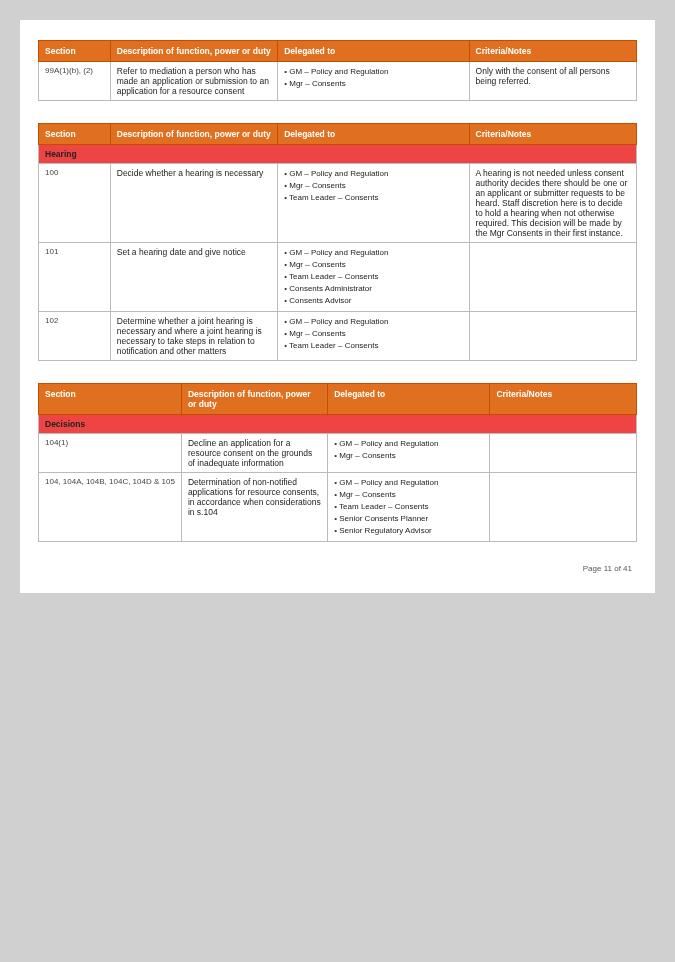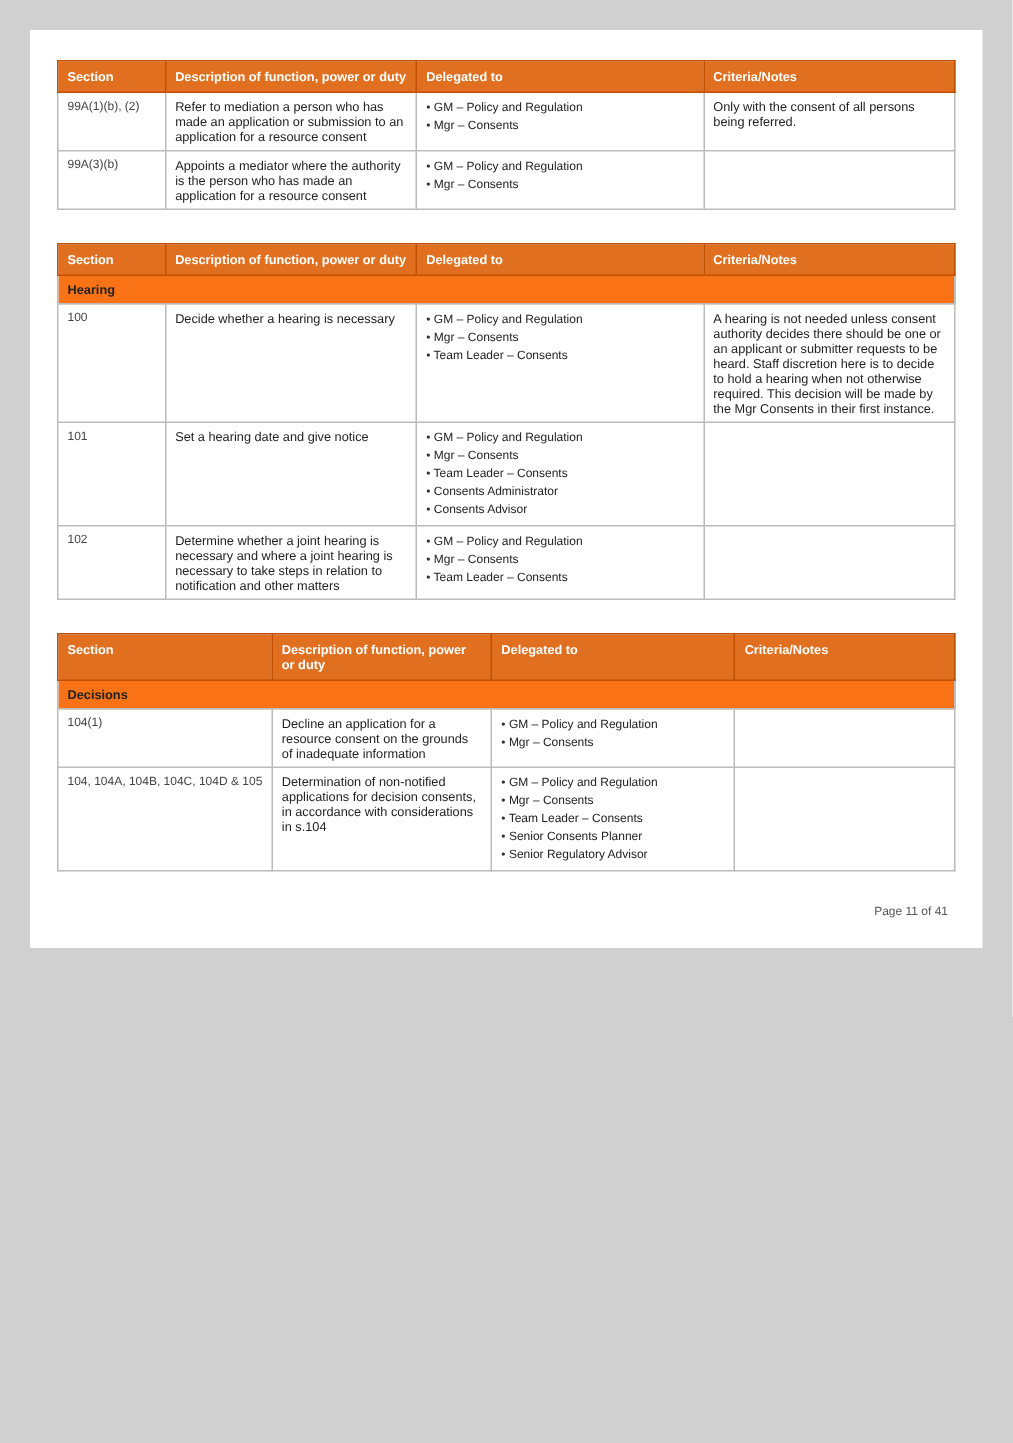--- a/index.html
+++ b/index.html
@@ -36,21 +36,21 @@
       text-align: left;
       vertical-align: top;
     }
     td {
       padding: 4px 6px;
       border: 1px solid #bbb;
       vertical-align: top;
       background: #fff;
     }
     tr.section-header td {
-      background: #f97316;
+      background: #ef4444;
       font-weight: bold;
       font-size: 8.5px;
     }
     td.section-col {
       white-space: nowrap;
       font-size: 8px;
       color: #444;
     }
     .bullet-list {
       list-style: none;
@@ -96,31 +96,20 @@
           <td class="section-col">99A(1)(b), (2)</td>
           <td>Refer to mediation a person who has made an application or submission to an application for a resource consent</td>
           <td>
             <ul class="bullet-list">
               <li>GM – Policy and Regulation</li>
               <li>Mgr – Consents</li>
             </ul>
           </td>
           <td>Only with the consent of all persons being referred.</td>
         </tr>
-        <tr>
-          <td class="section-col">99A(3)(b)</td>
-          <td>Appoints a mediator where the authority is the person who has made an application for a resource consent</td>
-          <td>
-            <ul class="bullet-list">
-              <li>GM – Policy and Regulation</li>
-              <li>Mgr – Consents</li>
-            </ul>
-          </td>
-          <td></td>
-        </tr>
       </tbody>
     </table>
   </div>
 
   <div class="table-block">
     <table>
       <thead>
         <tr>
           <th class="col-section">Section</th>
           <th class="col-desc">Description of function, power or duty</th>
@@ -194,21 +183,21 @@
           <td>
             <ul class="bullet-list">
               <li>GM – Policy and Regulation</li>
               <li>Mgr – Consents</li>
             </ul>
           </td>
           <td></td>
         </tr>
         <tr>
           <td class="section-col">104, 104A, 104B, 104C, 104D &amp; 105</td>
-          <td>Determination of non-notified applications for decision consents, in accordance with considerations in s.104</td>
+          <td>Determination of non-notified applications for resource consents, in accordance when considerations in s.104</td>
           <td>
             <ul class="bullet-list">
               <li>GM – Policy and Regulation</li>
               <li>Mgr – Consents</li>
               <li>Team Leader – Consents</li>
               <li>Senior Consents Planner</li>
               <li>Senior Regulatory Advisor</li>
             </ul>
           </td>
           <td></td>

